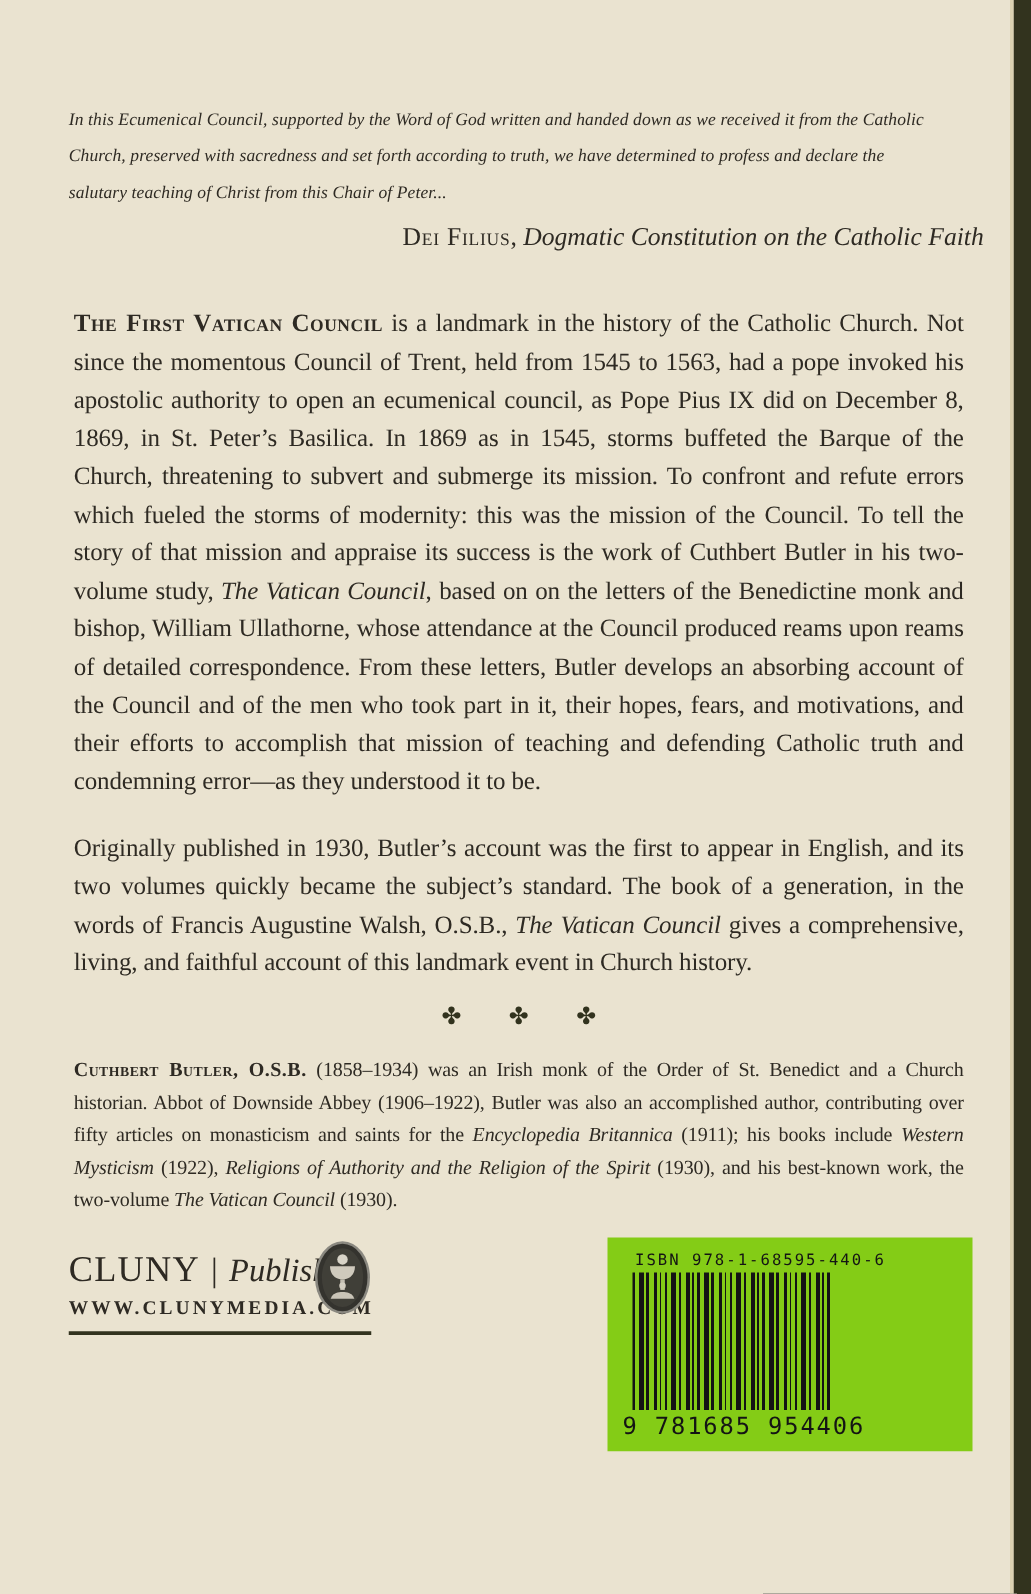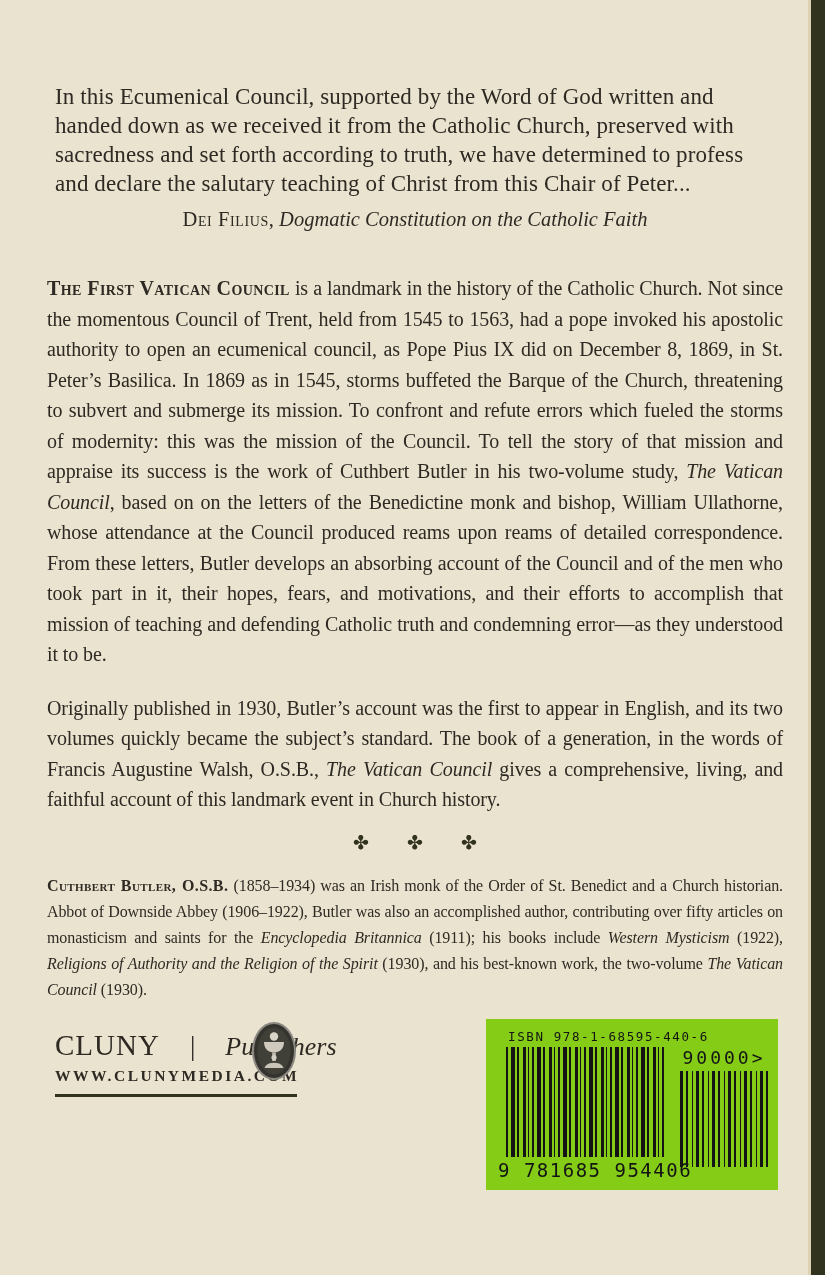--- a/index.html
+++ b/index.html
@@ -25,55 +25,56 @@
     position: absolute;
     left: 43px;
     width: 744px;
     top: 0;
   }
   
   .quote-block { margin-top: 82px; }
   .quote-text {
     margin: 0 0 0 12px;
     width: 692px;
-    font-size: 23px;
+    font-style: italic;
+    font-size: 14px;
     line-height: 29px;
     letter-spacing: 0.1px;
   }
   .quote-attribution {
     margin: 10px 0 0 0;
-    text-align: center;
+    text-align: right;
     font-size: 20.5px;
   }
   .seg-smallcaps { font-variant: small-caps; letter-spacing: 0.6px; }
   .seg-italic { font-style: italic; }
   .seg-lead { font-variant: small-caps; font-weight: 700; letter-spacing: 0.4px; }
   
   .synopsis { margin-top: 42px; }
   .para {
-    margin: 4px;
+    margin: 16px;
     text-align: justify;
     font-size: 20px;
     line-height: 30.5px;
     letter-spacing: -0.1px;
   }
   .para + .para { margin-top: 23px; }
   .ornament-row {
     margin-top: 16px;
     text-align: center;
     font-family: "DejaVu Sans", sans-serif;
     font-size: 19px;
     color: #32331E;
   }
   .ornament-row span { margin: 0 19px; }
   .bio { margin-top: 20px; font-size: 16px; line-height: 26px; }
   
   .footer { position: relative; margin-top: 16px; height: 230px; }
   .publisher-block { position: absolute; left: 12px; top: 10px; width: 340px; }
-  .publisher-line { display: flex; align-items: baseline; gap: 21px; }
+  .publisher-line { display: flex; align-items: baseline; }
   .publisher-name { font-size: 29px; letter-spacing: 1px; }
   .publisher-divider { font-size: 27px; margin: 0 9px; font-weight: 300; }
   .publisher-tagline { font-style: italic; font-size: 26px; }
   .publisher-url {
     margin-top: 5px;
     font-size: 15.5px;
     font-weight: 700;
     font-variant: small-caps;
     letter-spacing: 2.5px;
   }
@@ -168,22 +169,18 @@
         </svg>
       </div>
 
       <div class="barcode-box">
         <div class="isbn-label">ISBN 978-1-68595-440-6</div>
         <div class="barcode-row">
           <div class="ean-main">
             <div class="main-bars"></div>
             <div class="ean-digits">9 781685 954406</div>
           </div>
-          <div class="ean-addon">
-            <div class="addon-label">90000&gt;</div>
-            <div class="addon-bars"></div>
-          </div>
         </div>
       </div>
 
     </div>
   </div>
 </div>
 
 </body></html>

